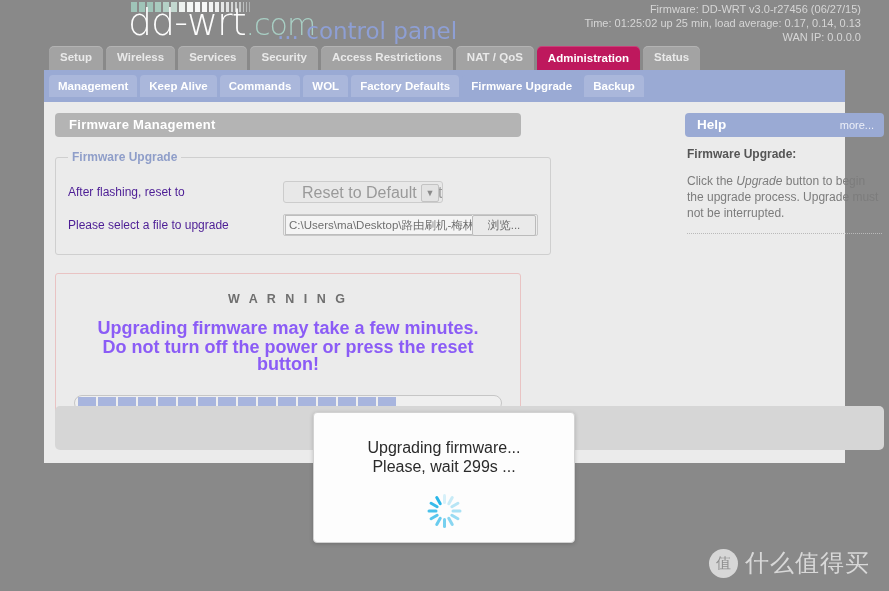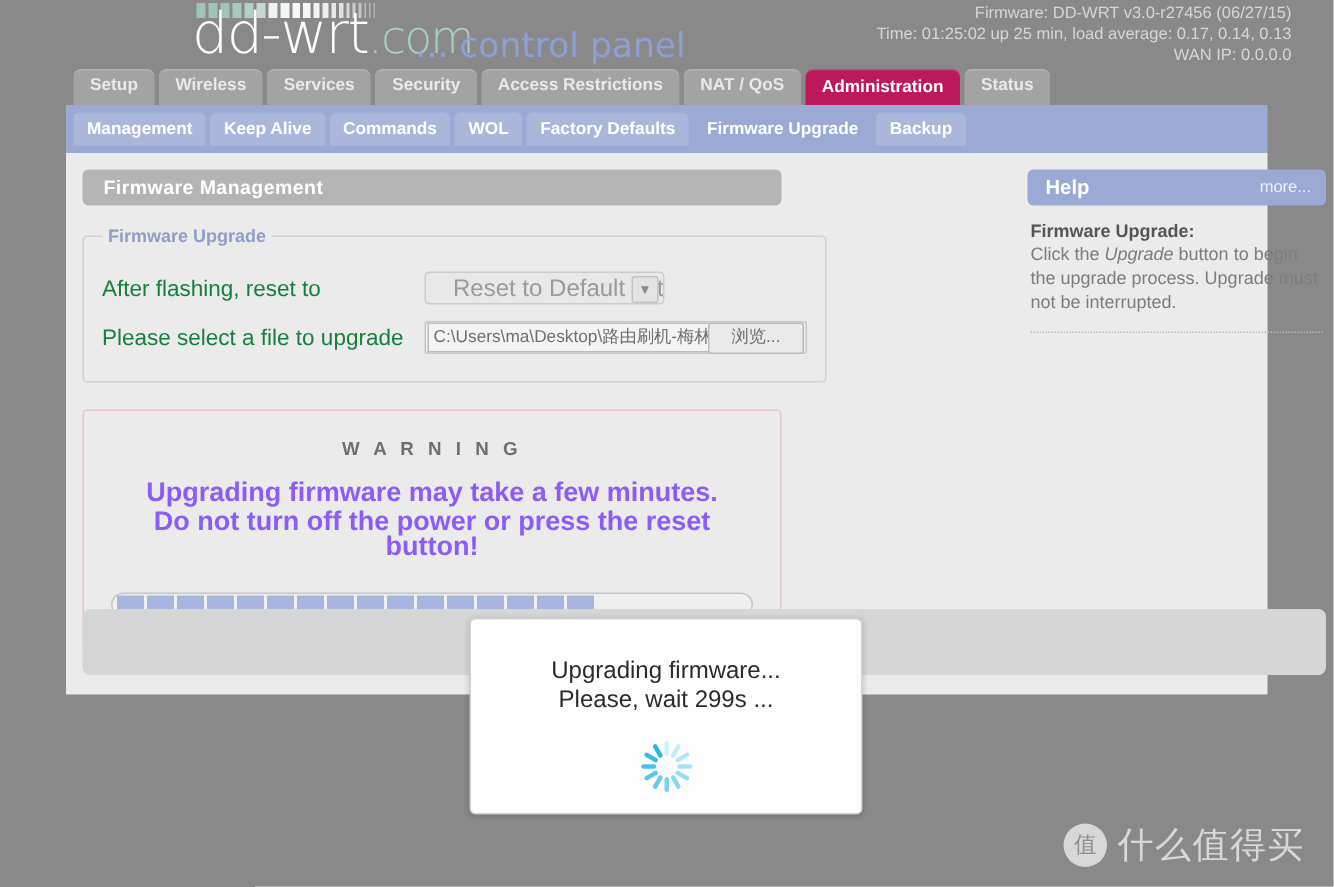--- a/index.html
+++ b/index.html
@@ -72,21 +72,21 @@
   }
 
   fieldset.fset{
     margin:13px 0 0 0;padding:10px 12px 14px 12px;
     border:1px solid #cfcfcf;border-radius:3px;background:transparent;
   }
   fieldset.fset legend{
     font-size:12px;font-weight:bold;color:#8f9ec9;padding:0 4px;
   }
   .frow{display:flex;align-items:center;height:30px;margin-top:3px;}
-  .flabel{width:215px;font-size:15px;color:#15803d;}
+  .flabel{width:215px;font-size:12px;color:#4c1d95;}
 
   select.ddl{
     width:160px;height:22px;font-size:16px;color:#9a9a9a;
     background:#e8e8e8;border:1px solid #cccccc;border-radius:3px;
     font-family:"Liberation Sans",sans-serif;
     -webkit-appearance:none;appearance:none;
     padding-left:18px;
   }
   .ddl-wrap{position:relative;display:inline-block;}
   .ddl-arrow{
@@ -141,21 +141,21 @@
 
   
   .help-head{
     height:24px;line-height:24px;background:#9aaad4;border-radius:4px;
     display:flex;align-items:center;justify-content:space-between;
     padding:0 10px 0 12px;box-sizing:border-box;
   }
   .help-head .h{font-size:13.5px;font-weight:bold;color:#ffffff;}
   .help-head .m{font-size:11px;color:#eceff8;}
   .help-body{padding:10px 2px 0 2px;}
-  .help-h{font-size:12px;font-weight:bold;color:#555555;margin-bottom:0;}
+  .help-h{font-size:12px;font-weight:bold;color:#555555;margin-bottom:12px;}
   .help-p{font-size:12px;color:#7c7c7c;line-height:16px;margin-bottom:12px;}
   .help-p i{font-style:italic;}
   .help-rule{border-top:1px dotted #b9b9b9;margin-top:4px;}
 
   
   #modal{
     position:absolute;left:313px;top:412px;width:262px;height:131px;
     background:#fdfdfd;border:1px solid #d2d2d2;border-radius:4px;
     box-shadow:0 1px 4px rgba(0,0,0,.18);
     display:flex;flex-direction:column;align-items:center;

